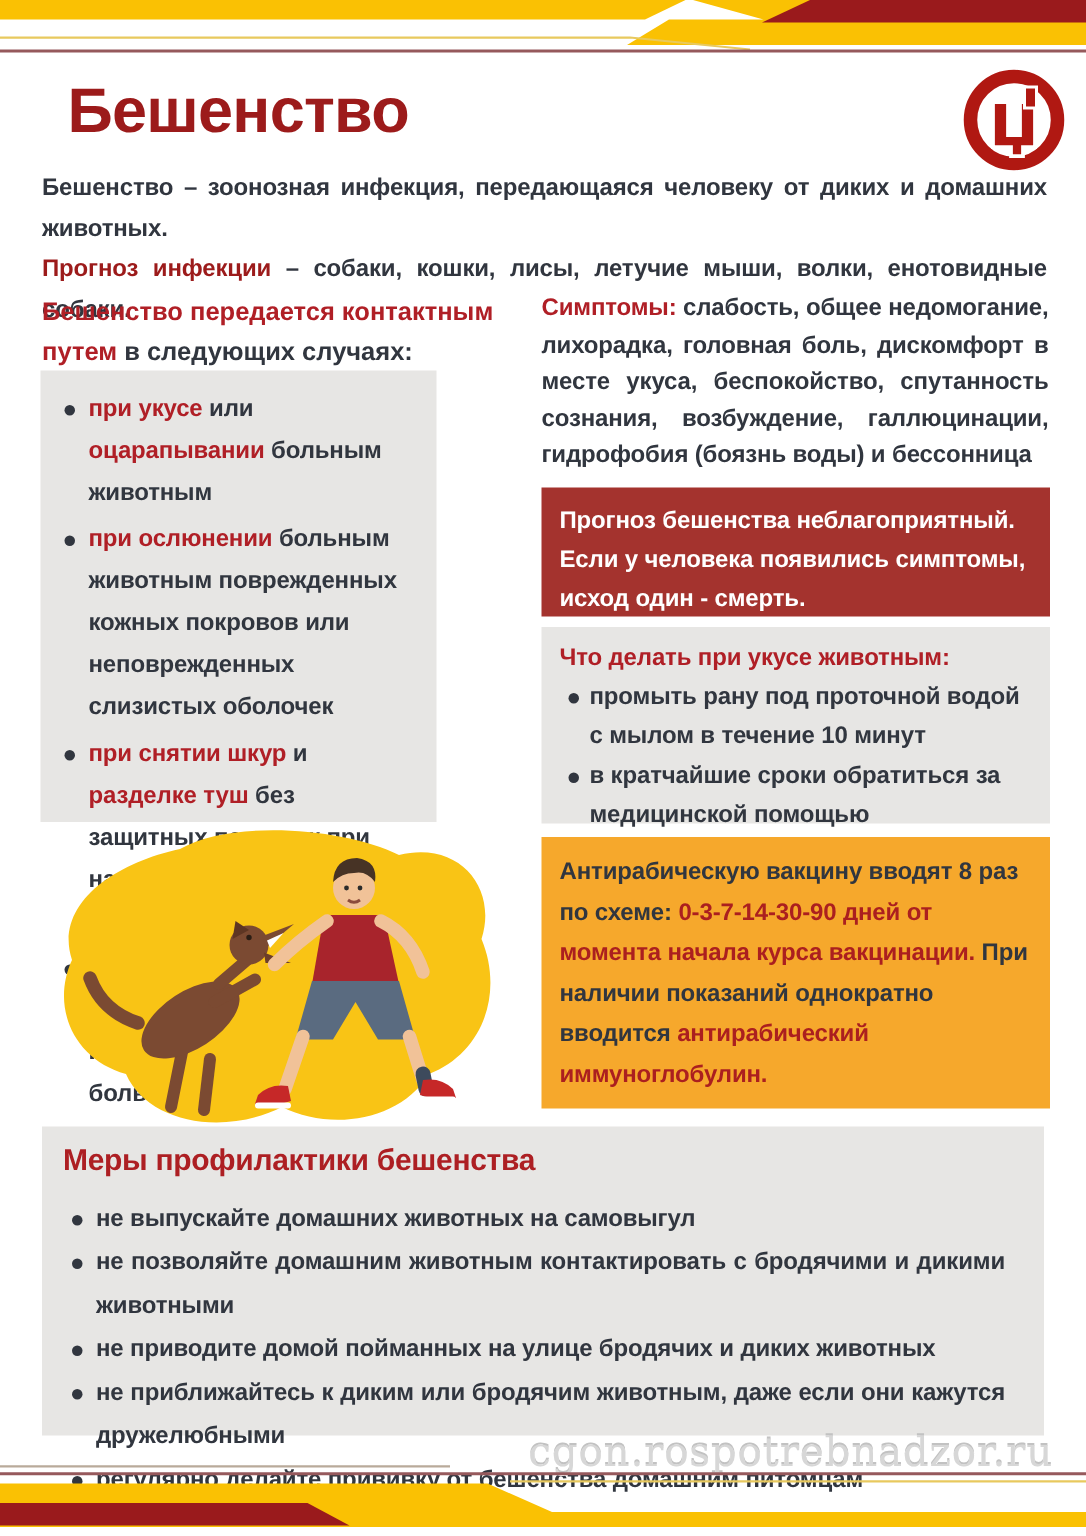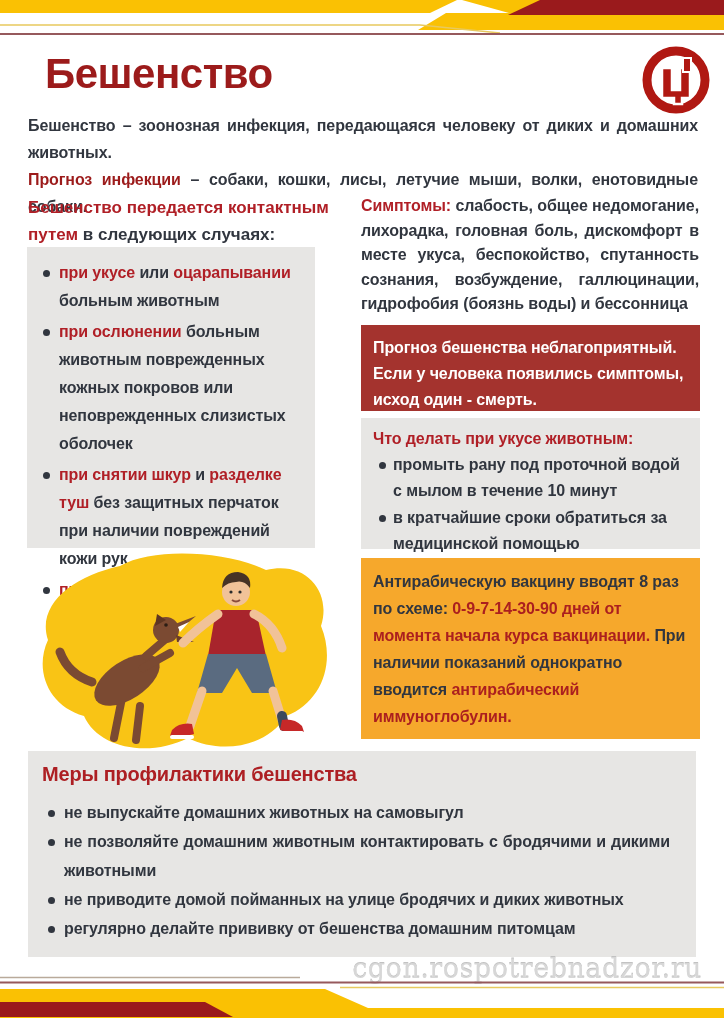--- a/index.html
+++ b/index.html
@@ -23,21 +23,21 @@
   .b{font-weight:bold;}
   .red{color:#b01f26;}
   .darkred{color:#9c1b1b;}
   .txt{font-size:16px;font-weight:bold;letter-spacing:-0.1px;}
   .just{text-align:justify;}
   
   .intro{left:28px;top:112px;width:670px;line-height:27px;}
   
   .left-head{left:28px;top:194px;width:320px;font-size:17px;line-height:27px;}
   .graybox{background:#e7e6e4;}
-  .trans-box{left:27px;top:247px;width:288px;height:301px;box-sizing:border-box;padding:12px 14px 10px 10px;}
+  .trans-box{left:27px;top:247px;width:264px;height:301px;box-sizing:border-box;padding:12px 14px 10px 10px;}
   ul.blt{list-style:none;margin:0;padding:0;}
   ul.blt li{position:relative;padding-left:22px;line-height:28px;margin-bottom:3px;}
   ul.blt li::before{
     content:"";position:absolute;left:6px;top:11px;width:7px;height:7px;border-radius:50%;
     background:#31363f;
   }
   .symptoms{left:361px;top:194px;width:338px;line-height:24.5px;}
   .prognosis{
     left:361px;top:325px;width:339px;height:86px;box-sizing:border-box;
     background:#a4332e;color:#ffffff;padding:10px 12px;line-height:26px;
@@ -131,21 +131,21 @@
   <div class="abs graybox bite-box txt">
     <div class="hd">Что делать при укусе животным:</div>
     <ul class="blt">
       <li>промыть рану под проточной водой с мылом в течение 10 минут</li>
       <li>в кратчайшие сроки обратиться за медицинской помощью</li>
     </ul>
   </div>
 
   <div class="abs emergency txt">
     <div>
-      <span>Антирабическую вакцину вводят 8 раз по схеме: </span><span class="r">0-9-7-14-30-90 дней от момента начала курса вакцинации.</span><span> При наличии показаний однократно вводится </span><span class="r">антирабический иммуноглобулин.</span>
+      <span>Антирабическую вакцину вводят 8 раз по схеме: </span><span class="r">0-3-7-14-30-90 дней от момента начала курса вакцинации.</span><span> При наличии показаний однократно вводится </span><span class="r">антирабический иммуноглобулин.</span>
     </div>
   </div>
 
   <svg class="abs illu" viewBox="0 0 312 212">
     <path d="M90,16 C125,-4 200,2 236,20 C276,10 302,42 291,76 C306,112 292,152 256,166 C236,198 190,204 158,188 C118,208 68,198 54,166 C18,156 4,120 18,90 C6,54 44,26 90,16 Z" fill="#f9c415"></path>
 
     <g>
       <path d="M62,132 Q38,124 30,102" stroke="#7b4a32" stroke-width="9" fill="none" stroke-linecap="round"></path>
       <line x1="92" y1="148" x2="84" y2="188" stroke="#7b4a32" stroke-width="8" stroke-linecap="round"></line>
       <line x1="110" y1="156" x2="106" y2="190" stroke="#7b4a32" stroke-width="8" stroke-linecap="round"></line>
@@ -179,20 +179,21 @@
       <rect x="250" y="181" width="24" height="4" rx="2" fill="#ffffff"></rect>
     </g>
   </svg>
 
   <div class="abs graybox prevention">
     <div class="hd">Меры профилактики бешенства</div>
     <ul class="blt txt just">
       <li>не выпускайте домашних животных на самовыгул</li>
       <li>не позволяйте домашним животным контактировать с бродячими и дикими животными</li>
       <li>не приводите домой пойманных на улице бродячих и диких животных</li>
+      <li>не приближайтесь к диким или бродячим животным, даже если они кажутся дружелюбными</li>
       <li>регулярно делайте прививку от бешенства домашним питомцам</li>
     </ul>
   </div>
 
   <div class="abs watermark">cgon.rospotrebnadzor.ru</div>
 
   <svg class="abs deco" style="top:974px" width="724" height="50" viewBox="0 0 50 0 724 50" preserveAspectRatio="none">
     <g transform="translate(0,-974)">
       <line x1="0" y1="977.5" x2="300" y2="977.5" stroke="#b9aa9a" stroke-width="1.5"></line>
       <line x1="0" y1="982.5" x2="724" y2="982.5" stroke="#96595c" stroke-width="2"></line>

